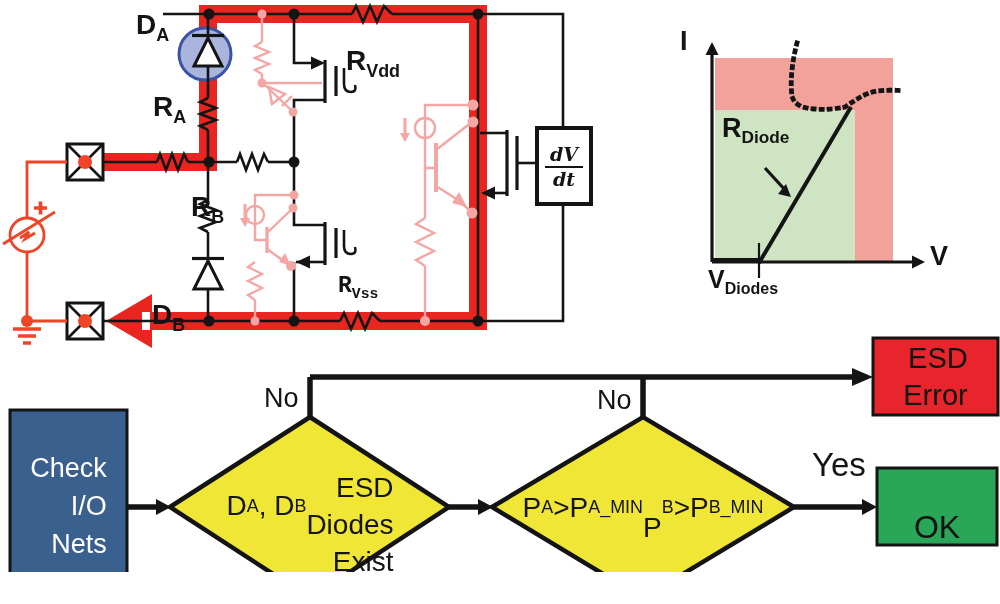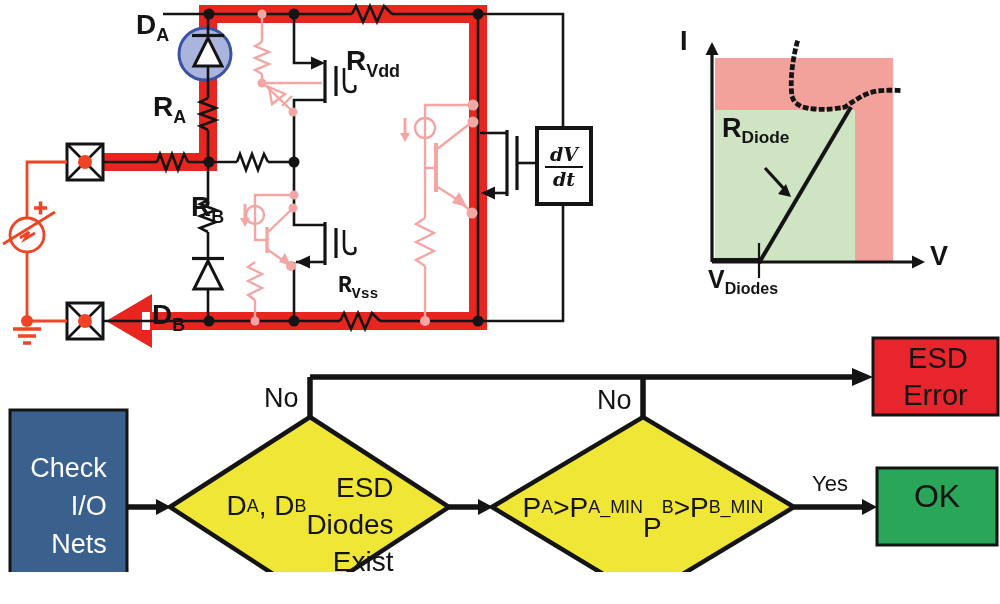--- a/index.html
+++ b/index.html
@@ -260,17 +260,17 @@
 I/O
 Nets</div>
   <div class="lbl center" style="left:180px;top:423px;width:260px;height:165px;font-size:28px;line-height:37px;"><span>D</span><sub>A</sub><span>, D</span><sub>B</sub><span>
 ESD
 Diodes
 Exist</span></div>
   <div class="lbl center" style="left:495px;top:462px;width:296px;height:90px;font-size:28px;line-height:41px;"><span>P</span><sub>A</sub><span>&gt;P</span><sub>A_MIN</sub><span>
 P</span><sub>B</sub><span>&gt;P</span><sub>B_MIN</sub></div>
   <div class="lbl" style="left:264px;top:384px;font-size:27px;">No</div>
   <div class="lbl" style="left:597px;top:386px;font-size:27px;">No</div>
-  <div class="lbl" style="left:812px;top:472px;font-size:22px;">Yes</div>
+  <div class="lbl" style="left:812px;top:448px;font-size:33px;">Yes</div>
   <div class="lbl center" style="left:873px;top:338px;width:125px;height:77px;font-size:29px;line-height:37px;">ESD
 Error</div>
-  <div class="lbl center" style="left:877px;top:458px;width:120px;height:77px;font-size:32px;">OK</div>
+  <div class="lbl center" style="left:877px;top:489px;width:120px;height:77px;font-size:32px;">OK</div>
 </div>
 
 </body></html>

